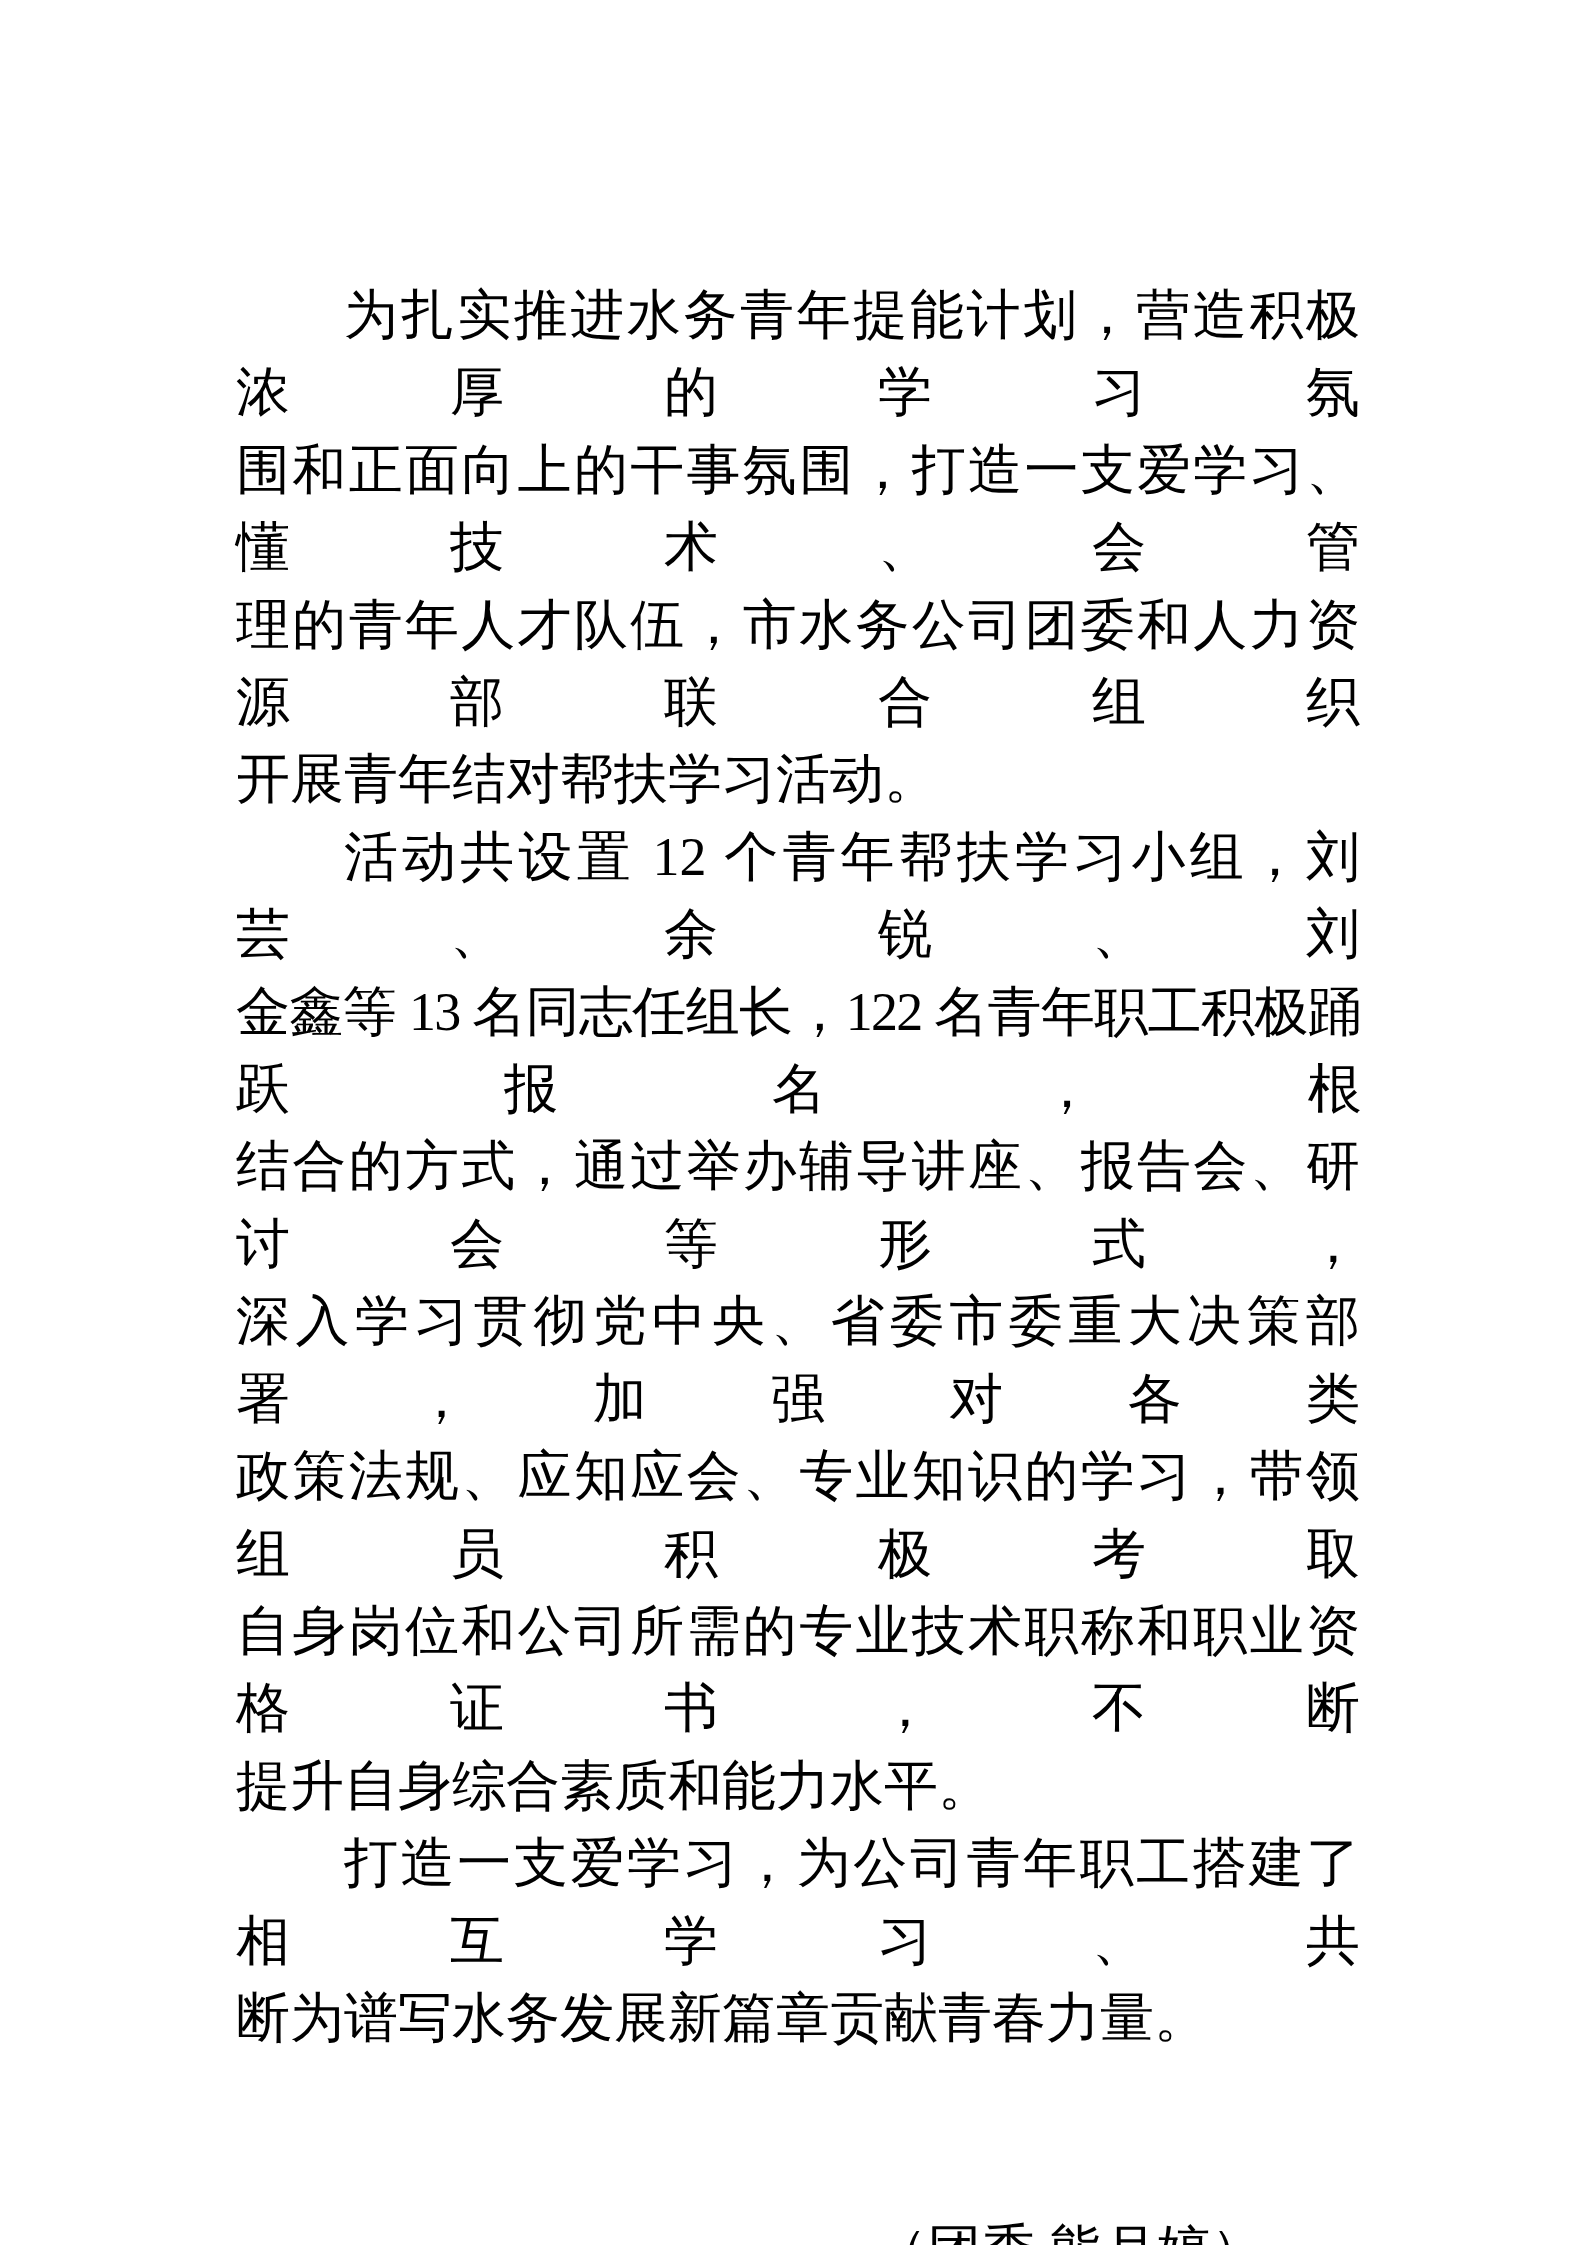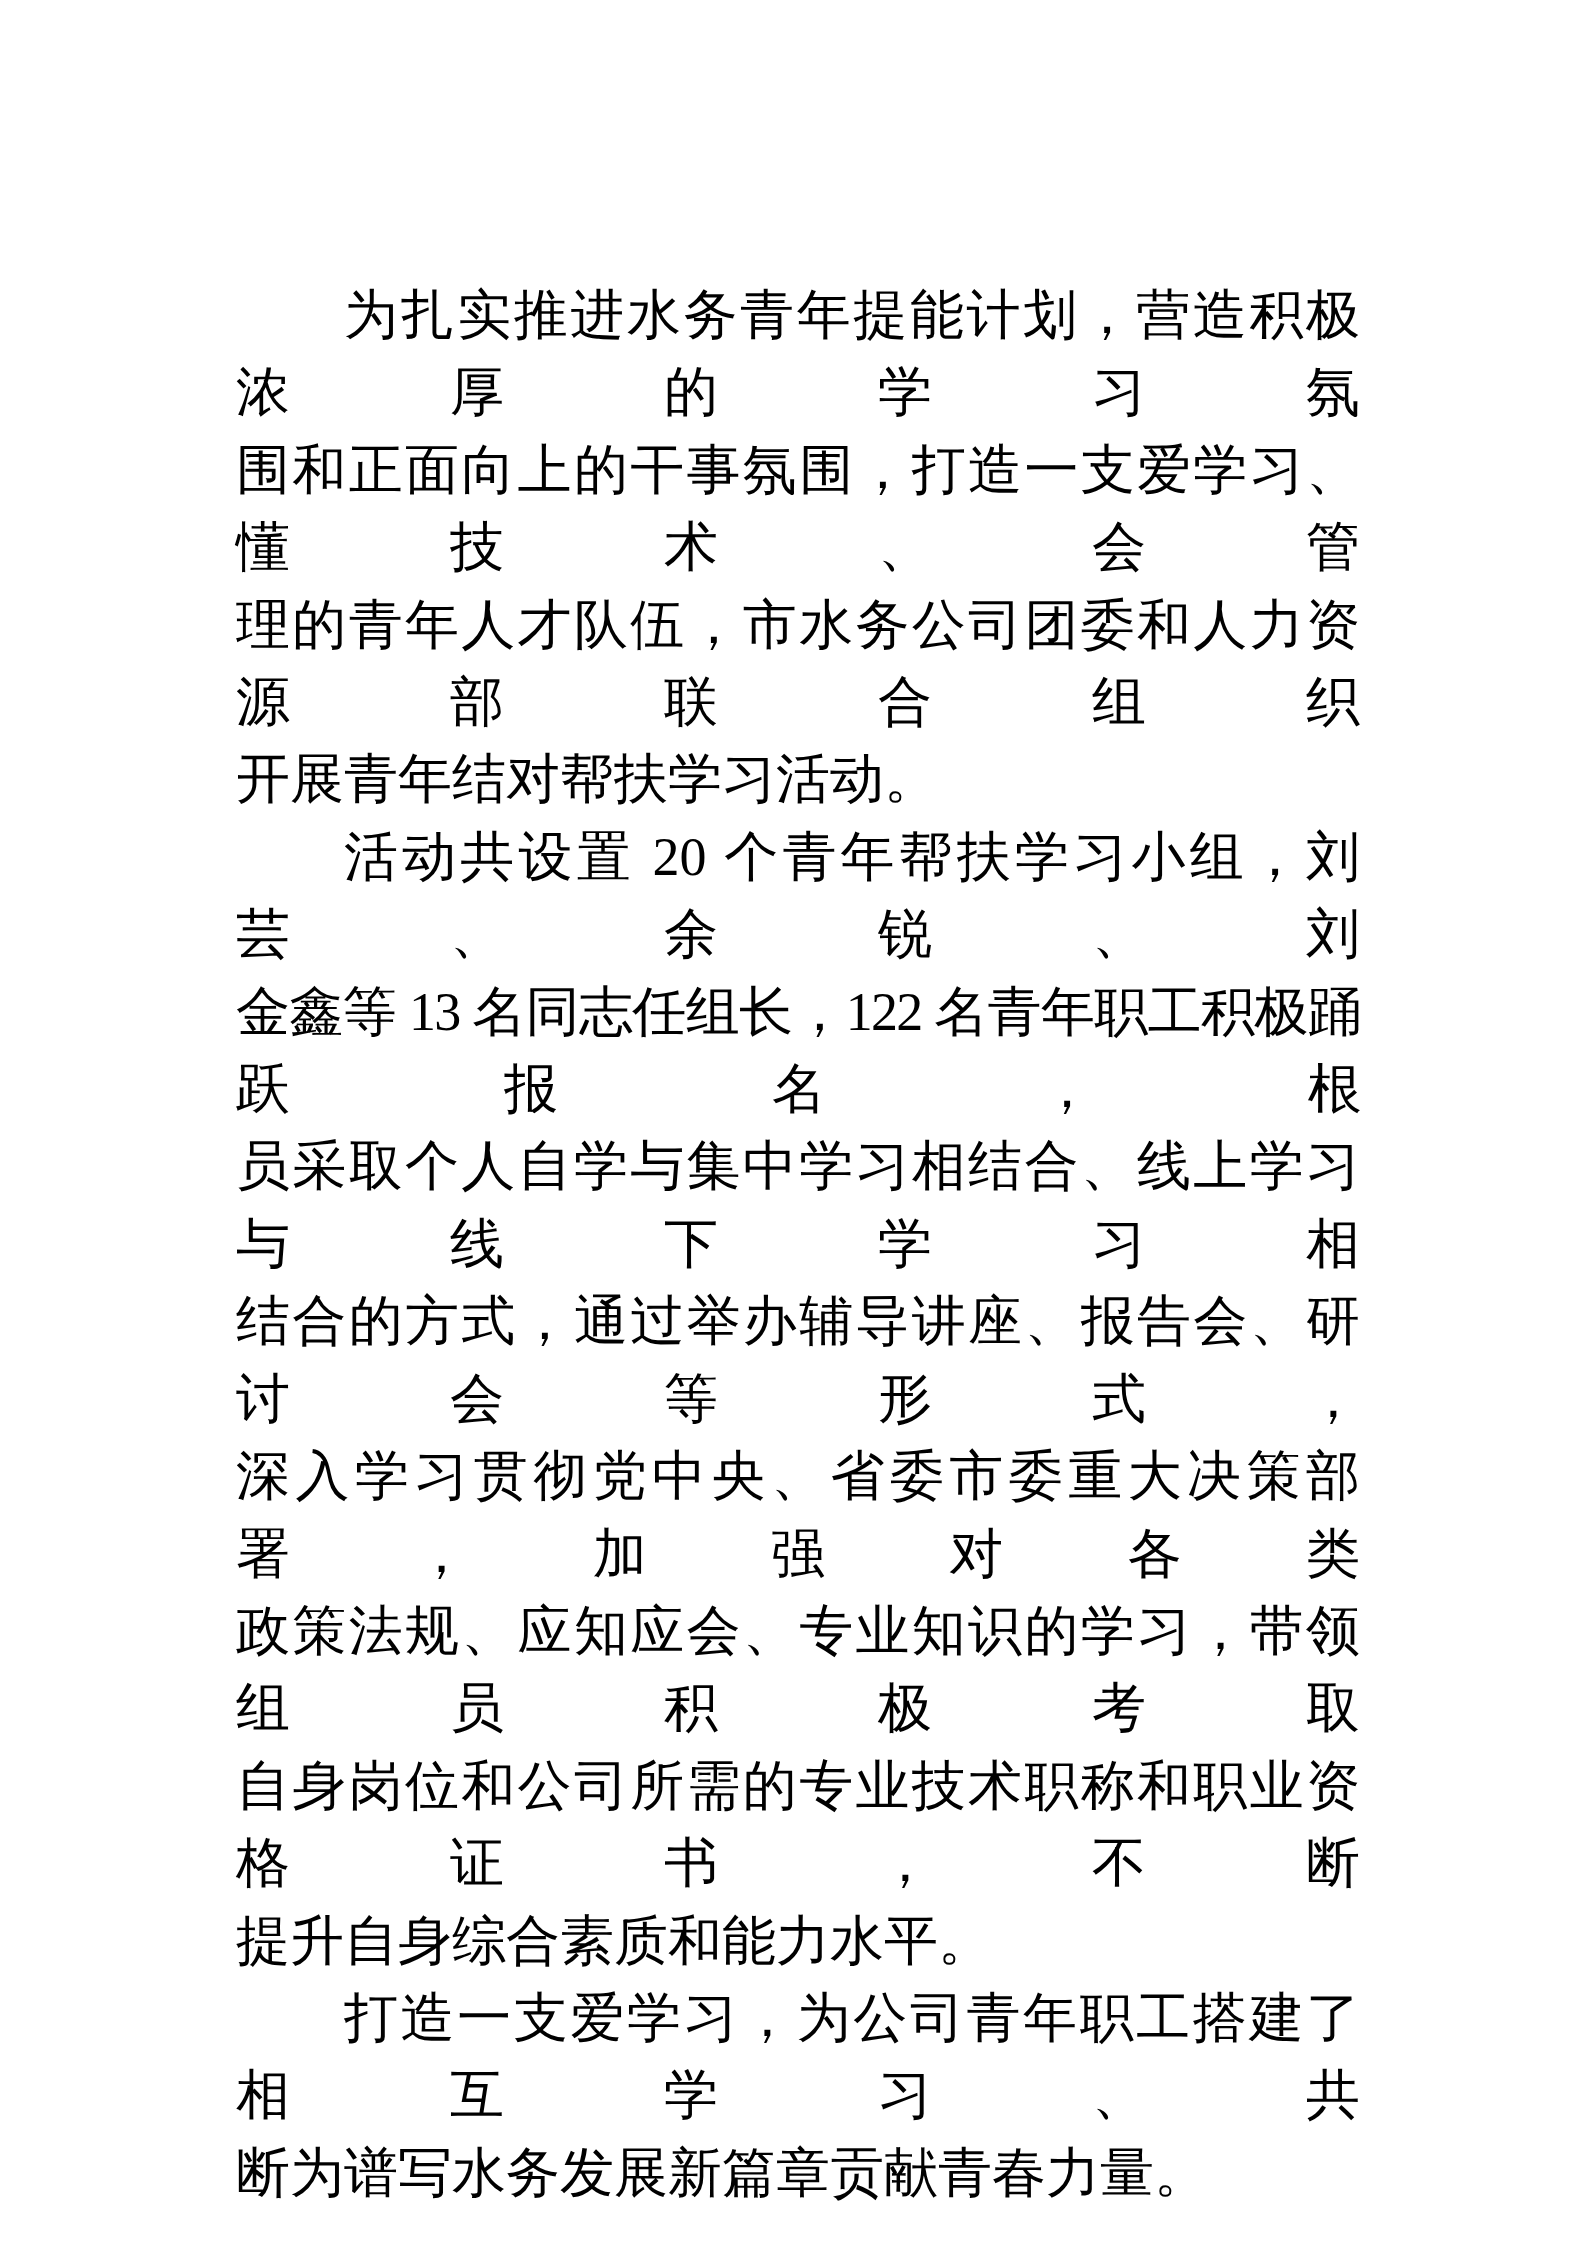--- a/index.html
+++ b/index.html
@@ -61,23 +61,22 @@
   <div class="doc-body">
 
     <div class="paragraph">
       <div class="line first">为扎实推进水务青年提能计划，营造积极浓厚的学习氛</div>
       <div class="line">围和正面向上的干事氛围，打造一支爱学习、懂技术、会管</div>
       <div class="line">理的青年人才队伍，市水务公司团委和人力资源部联合组织</div>
       <div class="line last">开展青年结对帮扶学习活动。</div>
     </div>
 
     <div class="paragraph">
-      <div class="line first">活动共设置 20 个青年帮扶学习小组，刘芸、余锐、刘</div>
+      <div class="line first">活动共设置 12 个青年帮扶学习小组，刘芸、余锐、刘</div>
       <div class="line tight">金鑫等 13 名同志任组长，122 名青年职工积极踊跃报名，根</div>
-      <div class="line">员采取个人自学与集中学习相结合、线上学习与线下学习相</div>
       <div class="line">结合的方式，通过举办辅导讲座、报告会、研讨会等形式，</div>
       <div class="line">深入学习贯彻党中央、省委市委重大决策部署，加强对各类</div>
       <div class="line">政策法规、应知应会、专业知识的学习，带领组员积极考取</div>
       <div class="line">自身岗位和公司所需的专业技术职称和职业资格证书，不断</div>
       <div class="line last">提升自身综合素质和能力水平。</div>
     </div>
 
     <div class="paragraph">
       <div class="line first">打造一支爱学习，为公司青年职工搭建了相互学习、共</div>
       <div class="line last">断为谱写水务发展新篇章贡献青春力量。</div>

